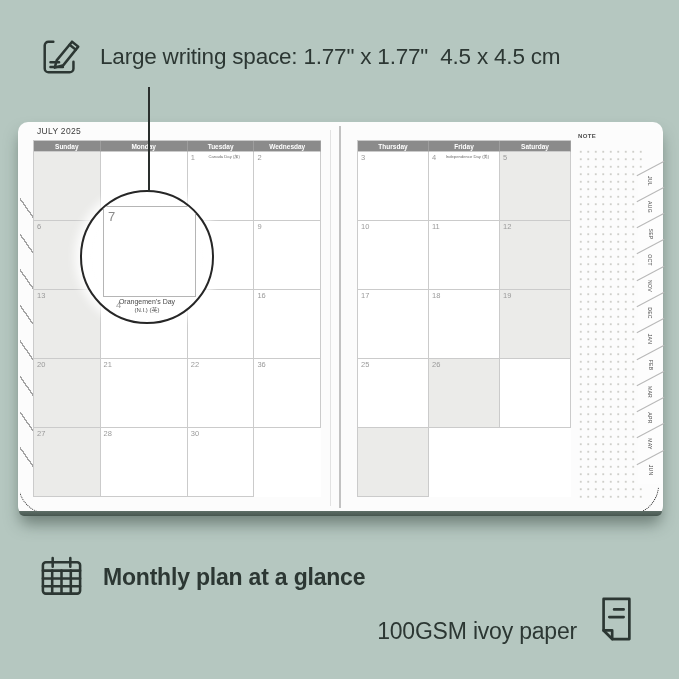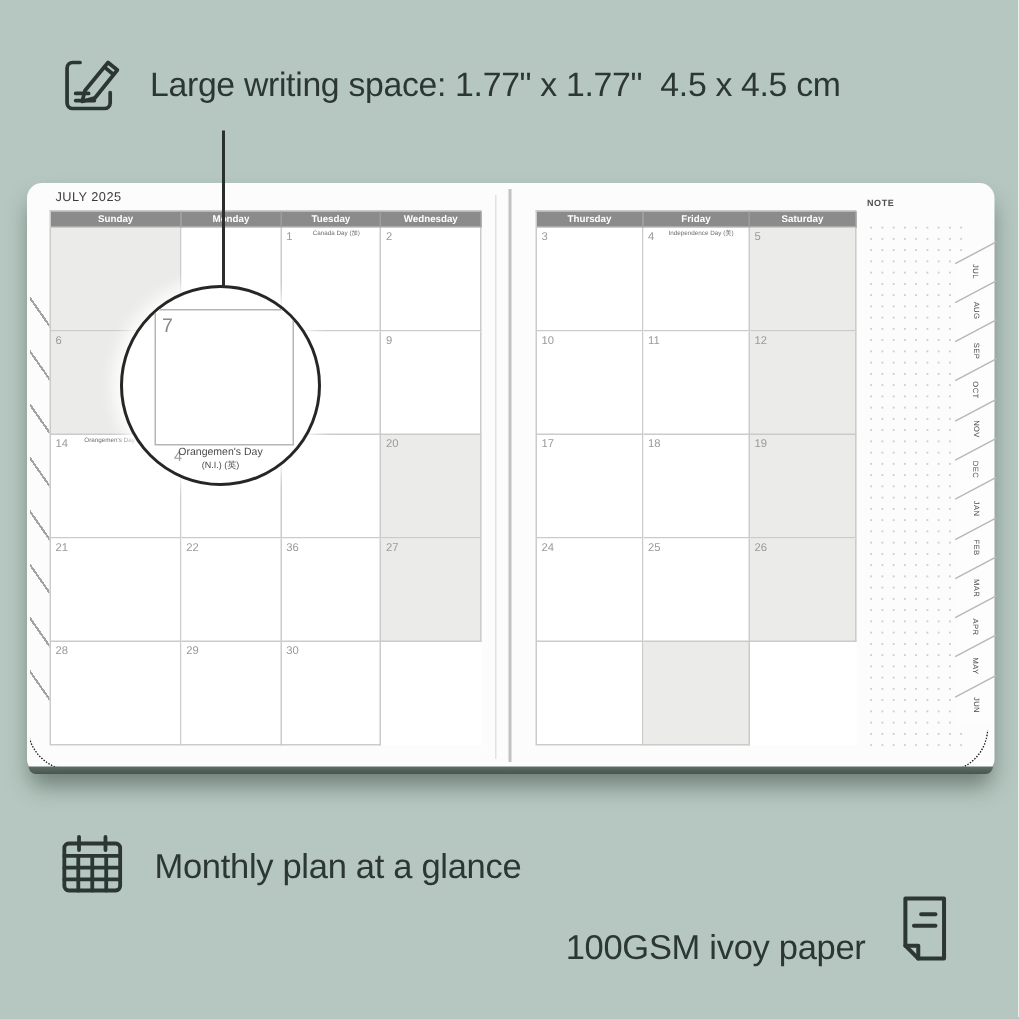--- a/index.html
+++ b/index.html
@@ -69,21 +69,21 @@
   .mag-cell { position:absolute; left:21px; top:14px; width:93px; height:91px; border:1px solid #b5b5b5; background:#fff; }
   .mag-day { position:absolute; left:4px; top:2px; font-size:13px; color:#8a8a8a; }
   .mag-partial-day { position:absolute; left:34px; top:107px; font-size:9.5px; color:#9a9a9a; }
   .mag-holiday { position:absolute; left:0; top:106px; width:100%; text-align:center; color:#4a4a4a; }
   .mag-holiday .l1 { font-size:7px; display:block; }
   .mag-holiday .l2 { font-size:6px; display:block; margin-top:0.5px; }
 
   
   .bottom-note-1 { position:absolute; left:38px; top:553px; display:flex; align-items:center; }
   .bottom-note-1 svg { width:47px; height:48px; }
-  .bottom-note-1 .bn-text { margin-left:18px; font-size:23px; color:#2c3733; letter-spacing:-0.2px; }
+  .bottom-note-1 .bn-text { margin-left:18px; font-size:23px; color:#2c3733; letter-spacing:-0.2px;font-weight:bold; }
   .bottom-note-2 { position:absolute; right:42px; top:592px; display:flex; align-items:center; }
   .bottom-note-2 .bn-text { font-size:23px; color:#2c3733; margin-right:18px; letter-spacing:-0.2px;margin-top:26px; }
   .bottom-note-2 svg { width:42px; height:52px; }
 </style>
 </head>
 <body>
 
 <div id="stage">
 
   <div class="top-note">
@@ -121,20 +121,23 @@
         </div>
         <div class="cell">
           <span class="num">7</span>
         </div>
         <div class="cell">
           <span class="num">8</span>
         </div>
         <div class="cell">
           <span class="num">9</span>
         </div>
+        <div class="cell shaded">
+          <span class="num">13</span>
+        </div>
         <div class="cell">
           <span class="num">14</span>
           <span class="holiday">Orangemen's Day (N.I.) (英)</span>
         </div>
         <div class="cell">
           <span class="num">15</span>
         </div>
         <div class="cell">
           <span class="num">16</span>
         </div>
@@ -148,23 +151,20 @@
           <span class="num">22</span>
         </div>
         <div class="cell">
           <span class="num">36</span>
         </div>
         <div class="cell shaded">
           <span class="num">27</span>
         </div>
         <div class="cell">
           <span class="num">28</span>
-        </div>
-        <div class="cell">
-          <span class="num">29</span>
         </div>
         <div class="cell">
           <span class="num">30</span>
         </div>
       </div>
 
     <div class="page-edge-line"></div>
     <div class="spine"></div>
 
     <div class="grid" id="right-grid">
@@ -191,23 +191,20 @@
           <span class="num">12</span>
         </div>
         <div class="cell">
           <span class="num">17</span>
         </div>
         <div class="cell">
           <span class="num">18</span>
         </div>
         <div class="cell shaded">
           <span class="num">19</span>
-        </div>
-        <div class="cell">
-          <span class="num">24</span>
         </div>
         <div class="cell">
           <span class="num">25</span>
         </div>
         <div class="cell shaded">
           <span class="num">26</span>
         </div>
         <div class="cell"></div>
         <div class="cell shaded"></div>
       </div>

